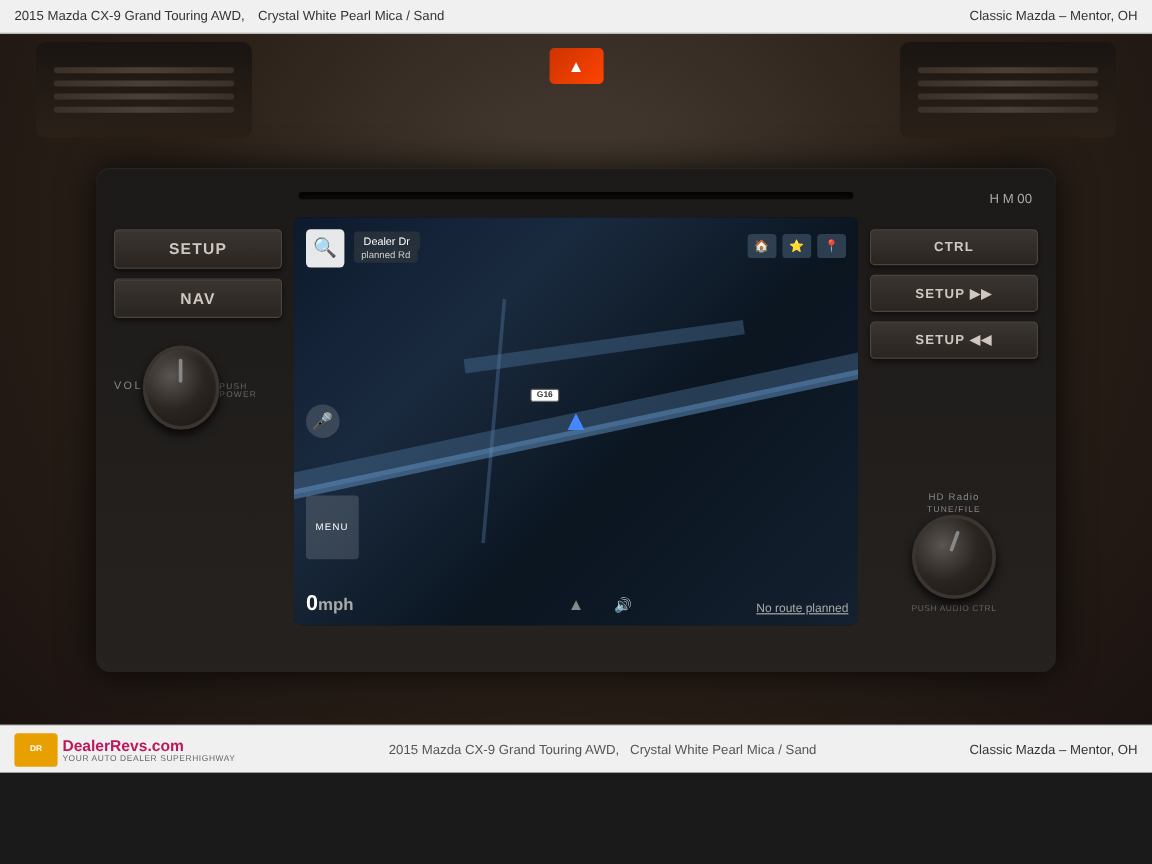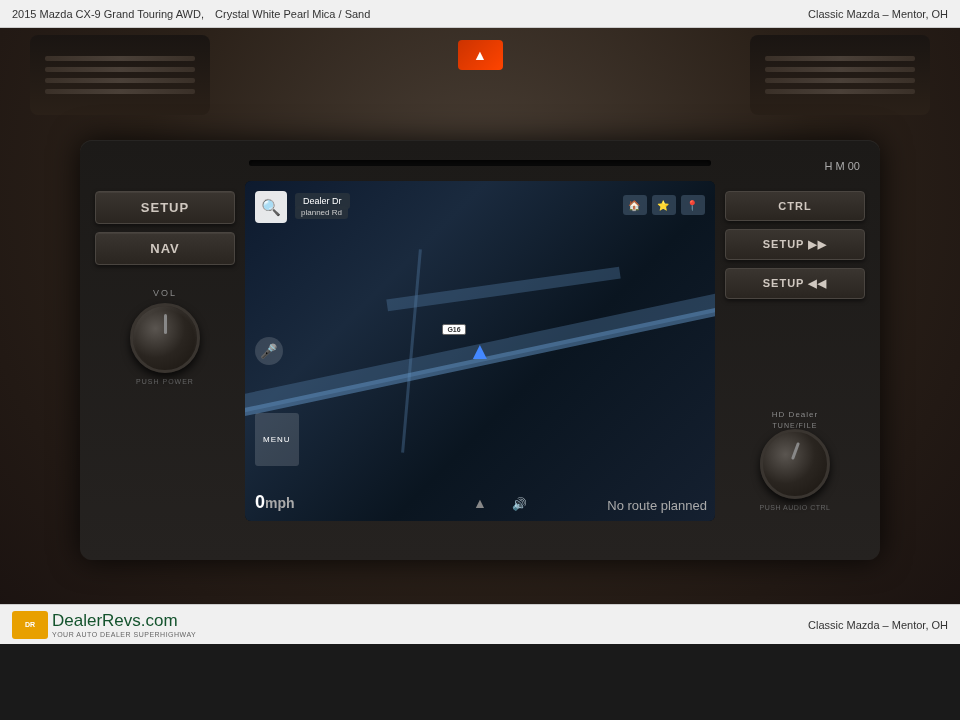--- a/index.html
+++ b/index.html
@@ -95,23 +95,23 @@
       text-align: center;
       line-height: 1.1;
     }
 
     .dealer-logo-text {
       display: flex;
       flex-direction: column;
     }
 
     .dealer-logo-main {
-      font-size: 17px;
-      font-weight: normal;
-      color: #14532d;
+      font-size: 13px;
+      font-weight: bold;
+      color: #be185d;
     }
 
     .dealer-logo-sub {
       font-size: 7px;
       color: #666;
       text-transform: uppercase;
       letter-spacing: 0.5px;
     }
 
     .footer-right {
@@ -230,21 +230,21 @@
       color: #d0c8c0;
       font-size: 13px;
       font-weight: bold;
       letter-spacing: 1px;
       cursor: pointer;
       box-shadow: 0 2px 4px rgba(0,0,0,0.5), inset 0 1px 0 rgba(255,255,255,0.05);
     }
 
     .vol-knob-area {
       display: flex;
-      flex-direction: column;
+      flex-direction: row;
       align-items: center;
       margin-top: 15px;
     }
 
     .vol-label {
       color: #888;
       font-size: 9px;
       letter-spacing: 2px;
       margin-bottom: 5px;
     }
@@ -463,21 +463,22 @@
       right: 40%;
       color: #888;
       font-size: 12px;
     }
 
     .nav-no-route {
       position: absolute;
       bottom: 8px;
       right: 8px;
       color: #aaa;
-      font-size: 13px;
+      font-size: 10px;
+      text-decoration: underline;
     }
 
     .nav-hwy-badge {
       position: absolute;
       top: 42%;
       left: 42%;
       background: white;
       color: #333;
       font-size: 7px;
       font-weight: bold;
@@ -696,38 +697,43 @@
           <div class="nav-no-route">No route planned</div>
         </div>
       </div>
 
       <div class="right-panel">
         <div class="right-button">CTRL</div>
         <div class="right-button">SETUP ▶▶</div>
         <div class="right-button">SETUP ◀◀</div>
 
         <div class="tune-knob-area">
-          <div class="hd-radio-label">HD Dealer</div>
+          <div class="hd-radio-label">HD Radio</div>
           <div class="tune-file-label">TUNE/FILE</div>
           <div class="tune-knob"></div>
           <div class="push-audio-ctrl">PUSH AUDIO CTRL</div>
         </div>
       </div>
     </div>
   </div>
 
   <div class="footer-bar">
     <div class="footer-left">
       <div class="dealer-logo">
         <div class="dealer-logo-icon">
           <span>DR</span>
         </div>
         <div class="dealer-logo-text">
           <span class="dealer-logo-main">DealerRevs.com</span>
           <span class="dealer-logo-sub">Your Auto Dealer SuperHighway</span>
         </div>
       </div>
     </div>
+    <div class="footer-center-items">
+      <span>2015 Mazda CX-9 Grand Touring AWD,</span>
+      &nbsp;
+      <span>Crystal White Pearl Mica / Sand</span>
+    </div>
     <div class="footer-right">
       <span>Classic Mazda – Mentor, OH</span>
     </div>
   </div>
 </div>
 
 </body></html>

